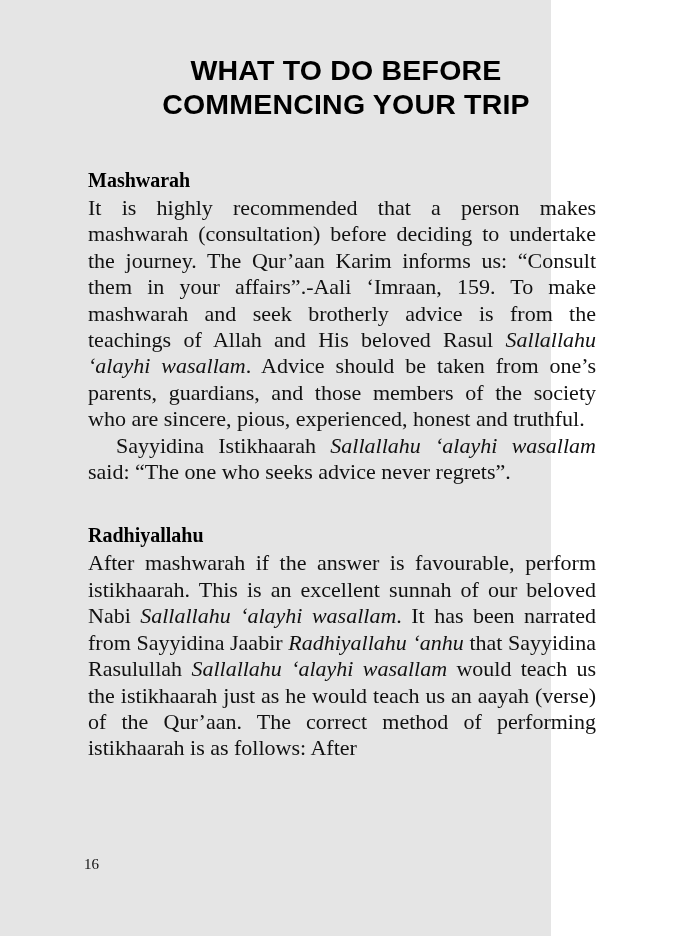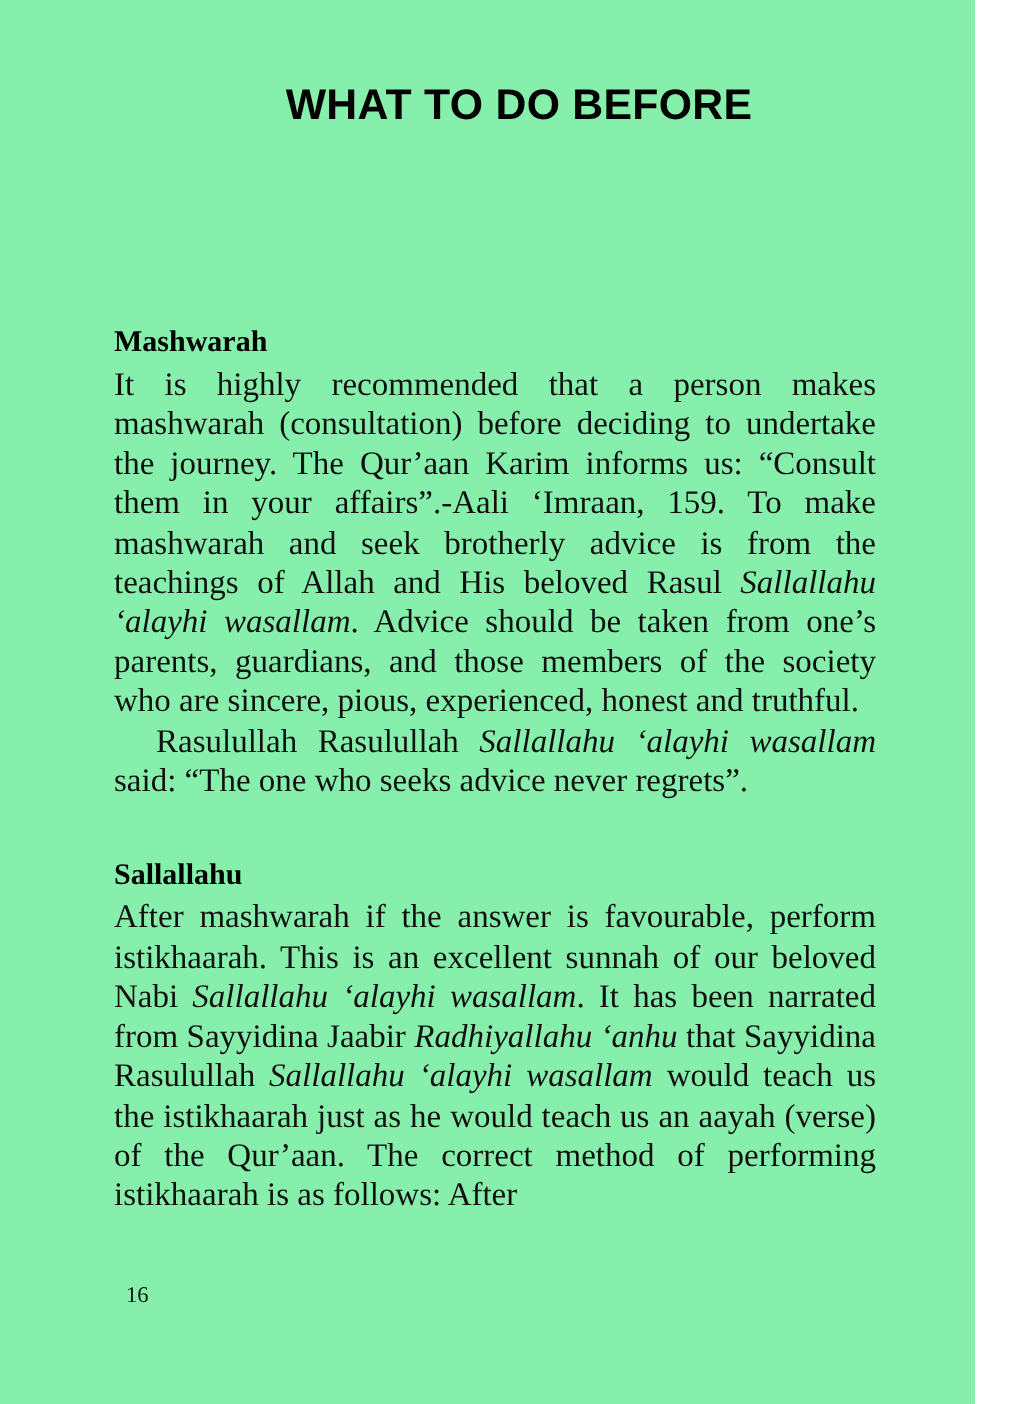--- a/index.html
+++ b/index.html
@@ -12,47 +12,46 @@
     background: #ffffff;
     font-family: "Liberation Serif", serif;
     color: #0a0a0a;
     position: relative;
     overflow: hidden;
   }
   .page {
     position: absolute;
     left: 0;
     top: 0;
-    width: 650px;
+    width: 551px;
     height: 936px;
-    background: #86efac;
+    background: #e5e5e5;
   }
   .page-title {
     position: absolute;
     left: 96px;
     top: 34px;
     width: 500px;
     text-align: center;
     font-family: "Liberation Sans", sans-serif;
     font-weight: bold;
     font-size: 28.5px;
     line-height: 34px;
     letter-spacing: 0.2px;
     color: #000;
   }
   .page-title .line {
     display: block;
     white-space: nowrap;
   }
   .body-col {
     position: absolute;
-    left: 76px;
+    left: 88px;
     top: 168px;
     width: 508px;
-    margin-top: 48px;
   }
   .section {
     margin-bottom: 0;
   }
   .sec-heading {
     font-family: "Liberation Serif", serif;
     font-weight: bold;
     font-size: 20px;
     line-height: 25px;
     margin: 0 0 2px 0;
@@ -81,34 +80,35 @@
     color: #111;
   }
 </style>
 </head>
 <body>
 
 <div class="page">
 
   <h1 class="page-title">
     <span class="line">WHAT TO DO BEFORE</span>
+    <span class="line">COMMENCING YOUR TRIP</span>
   </h1>
 
   <div class="body-col">
 
     <div class="section">
       <div class="sec-heading">Mashwarah</div>
       <p class="para"><span>It is highly recommended that a person makes mashwarah (consultation) before deciding to undertake the journey. The Qur’aan Karim informs us: “Consult them in your affairs”.-Aali ‘Imraan, 159. To make mashwarah and seek brotherly advice is from the teachings of Allah and His beloved Rasul </span><span class="it">Sallallahu ‘alayhi wasallam</span><span>. Advice should be taken from one’s parents, guardians, and those members of the society who are sincere, pious, experienced, honest and truthful.</span></p>
-      <p class="para indent"><span>Rasulullah Rasulullah </span><span class="it">Sallallahu ‘alayhi wasallam</span><span> said: “The one who seeks advice never regrets”.</span></p>
+      <p class="para indent"><span>Sayyidina Istikhaarah </span><span class="it">Sallallahu ‘alayhi wasallam</span><span> said: “The one who seeks advice never regrets”.</span></p>
     </div>
 
     <div class="gap-section"></div>
 
     <div class="section">
-      <div class="sec-heading">Sallallahu</div>
+      <div class="sec-heading">Radhiyallahu</div>
       <p class="para"><span>After mashwarah if the answer is favourable, perform istikhaarah. This is an excellent sunnah of our beloved Nabi </span><span class="it">Sallallahu ‘alayhi wasallam</span><span>. It has been narrated from Sayyidina Jaabir </span><span class="it">Radhiyallahu ‘anhu</span><span> that Sayyidina Rasulullah </span><span class="it">Sallallahu ‘alayhi wasallam</span><span> would teach us the istikhaarah just as he would teach us an aayah (verse) of the Qur’aan. The correct method of performing istikhaarah is as follows: After</span></p>
     </div>
 
   </div>
 
   <div class="page-number">16</div>
 
 </div>
 
 </body></html>

